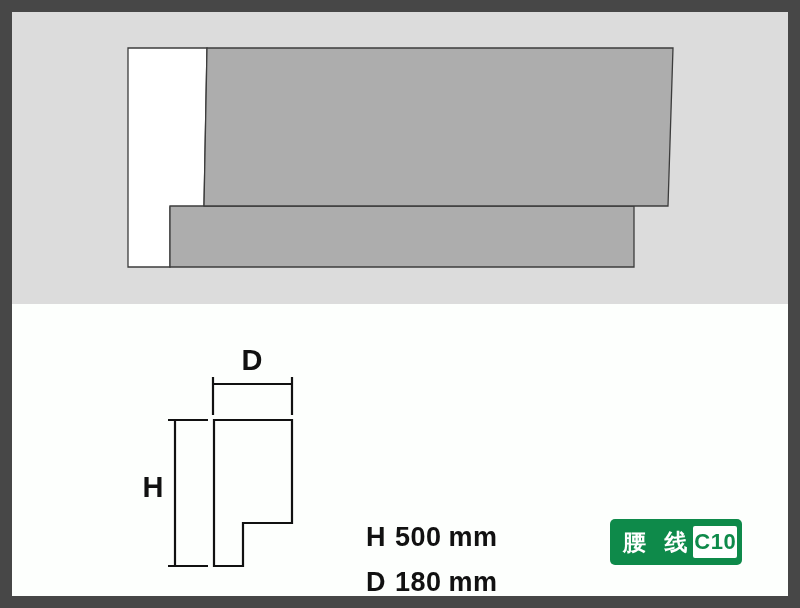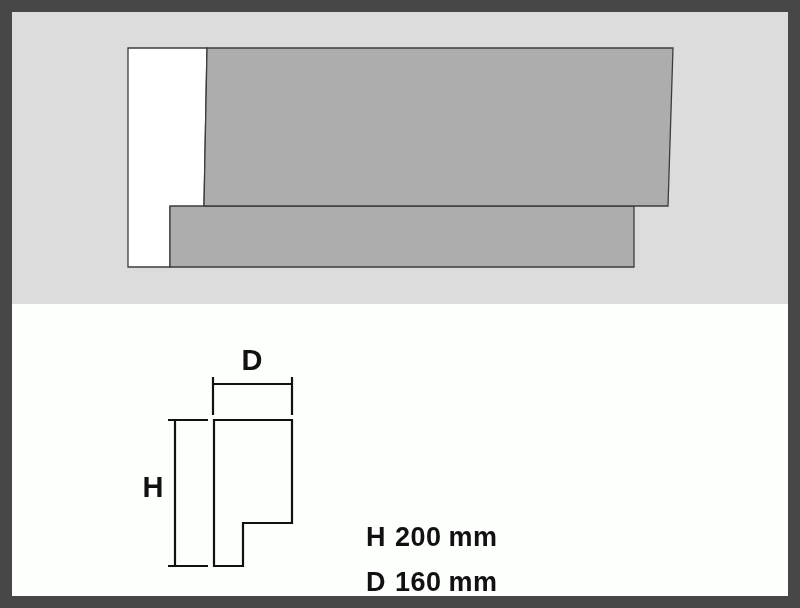--- a/index.html
+++ b/index.html
@@ -70,26 +70,32 @@
           <line x1="156" y1="116" x2="196" y2="116"></line>
           <line x1="156" y1="262" x2="196" y2="262"></line>
         </g>
         <text class="dim-label" x="240" y="66" text-anchor="middle">D</text>
         <text class="dim-label" x="141" y="193" text-anchor="middle">H</text>
       </svg>
 
       <div class="specs">
         <div class="spec-row">
           <span class="spec-label">H</span>
-          <span class="spec-value">200</span>
+          <span class="spec-value">500</span>
           <span class="spec-unit">mm</span>
         </div>
         <div class="spec-row">
           <span class="spec-label">D</span>
-          <span class="spec-value">160</span>
+          <span class="spec-value">180</span>
           <span class="spec-unit">mm</span>
         </div>
       </div>
 
+      <div class="badge" style="background: rgb(14, 138, 74);">
+        <span class="badge-category" style="color: rgb(255, 255, 255);">腰 线</span>
+        <span class="badge-code-box">
+          <span class="badge-code" style="color: rgb(14, 138, 74);">C10</span>
+        </span>
+      </div>
     </div>
 
   </div>
 </div>
 
 </body></html>

